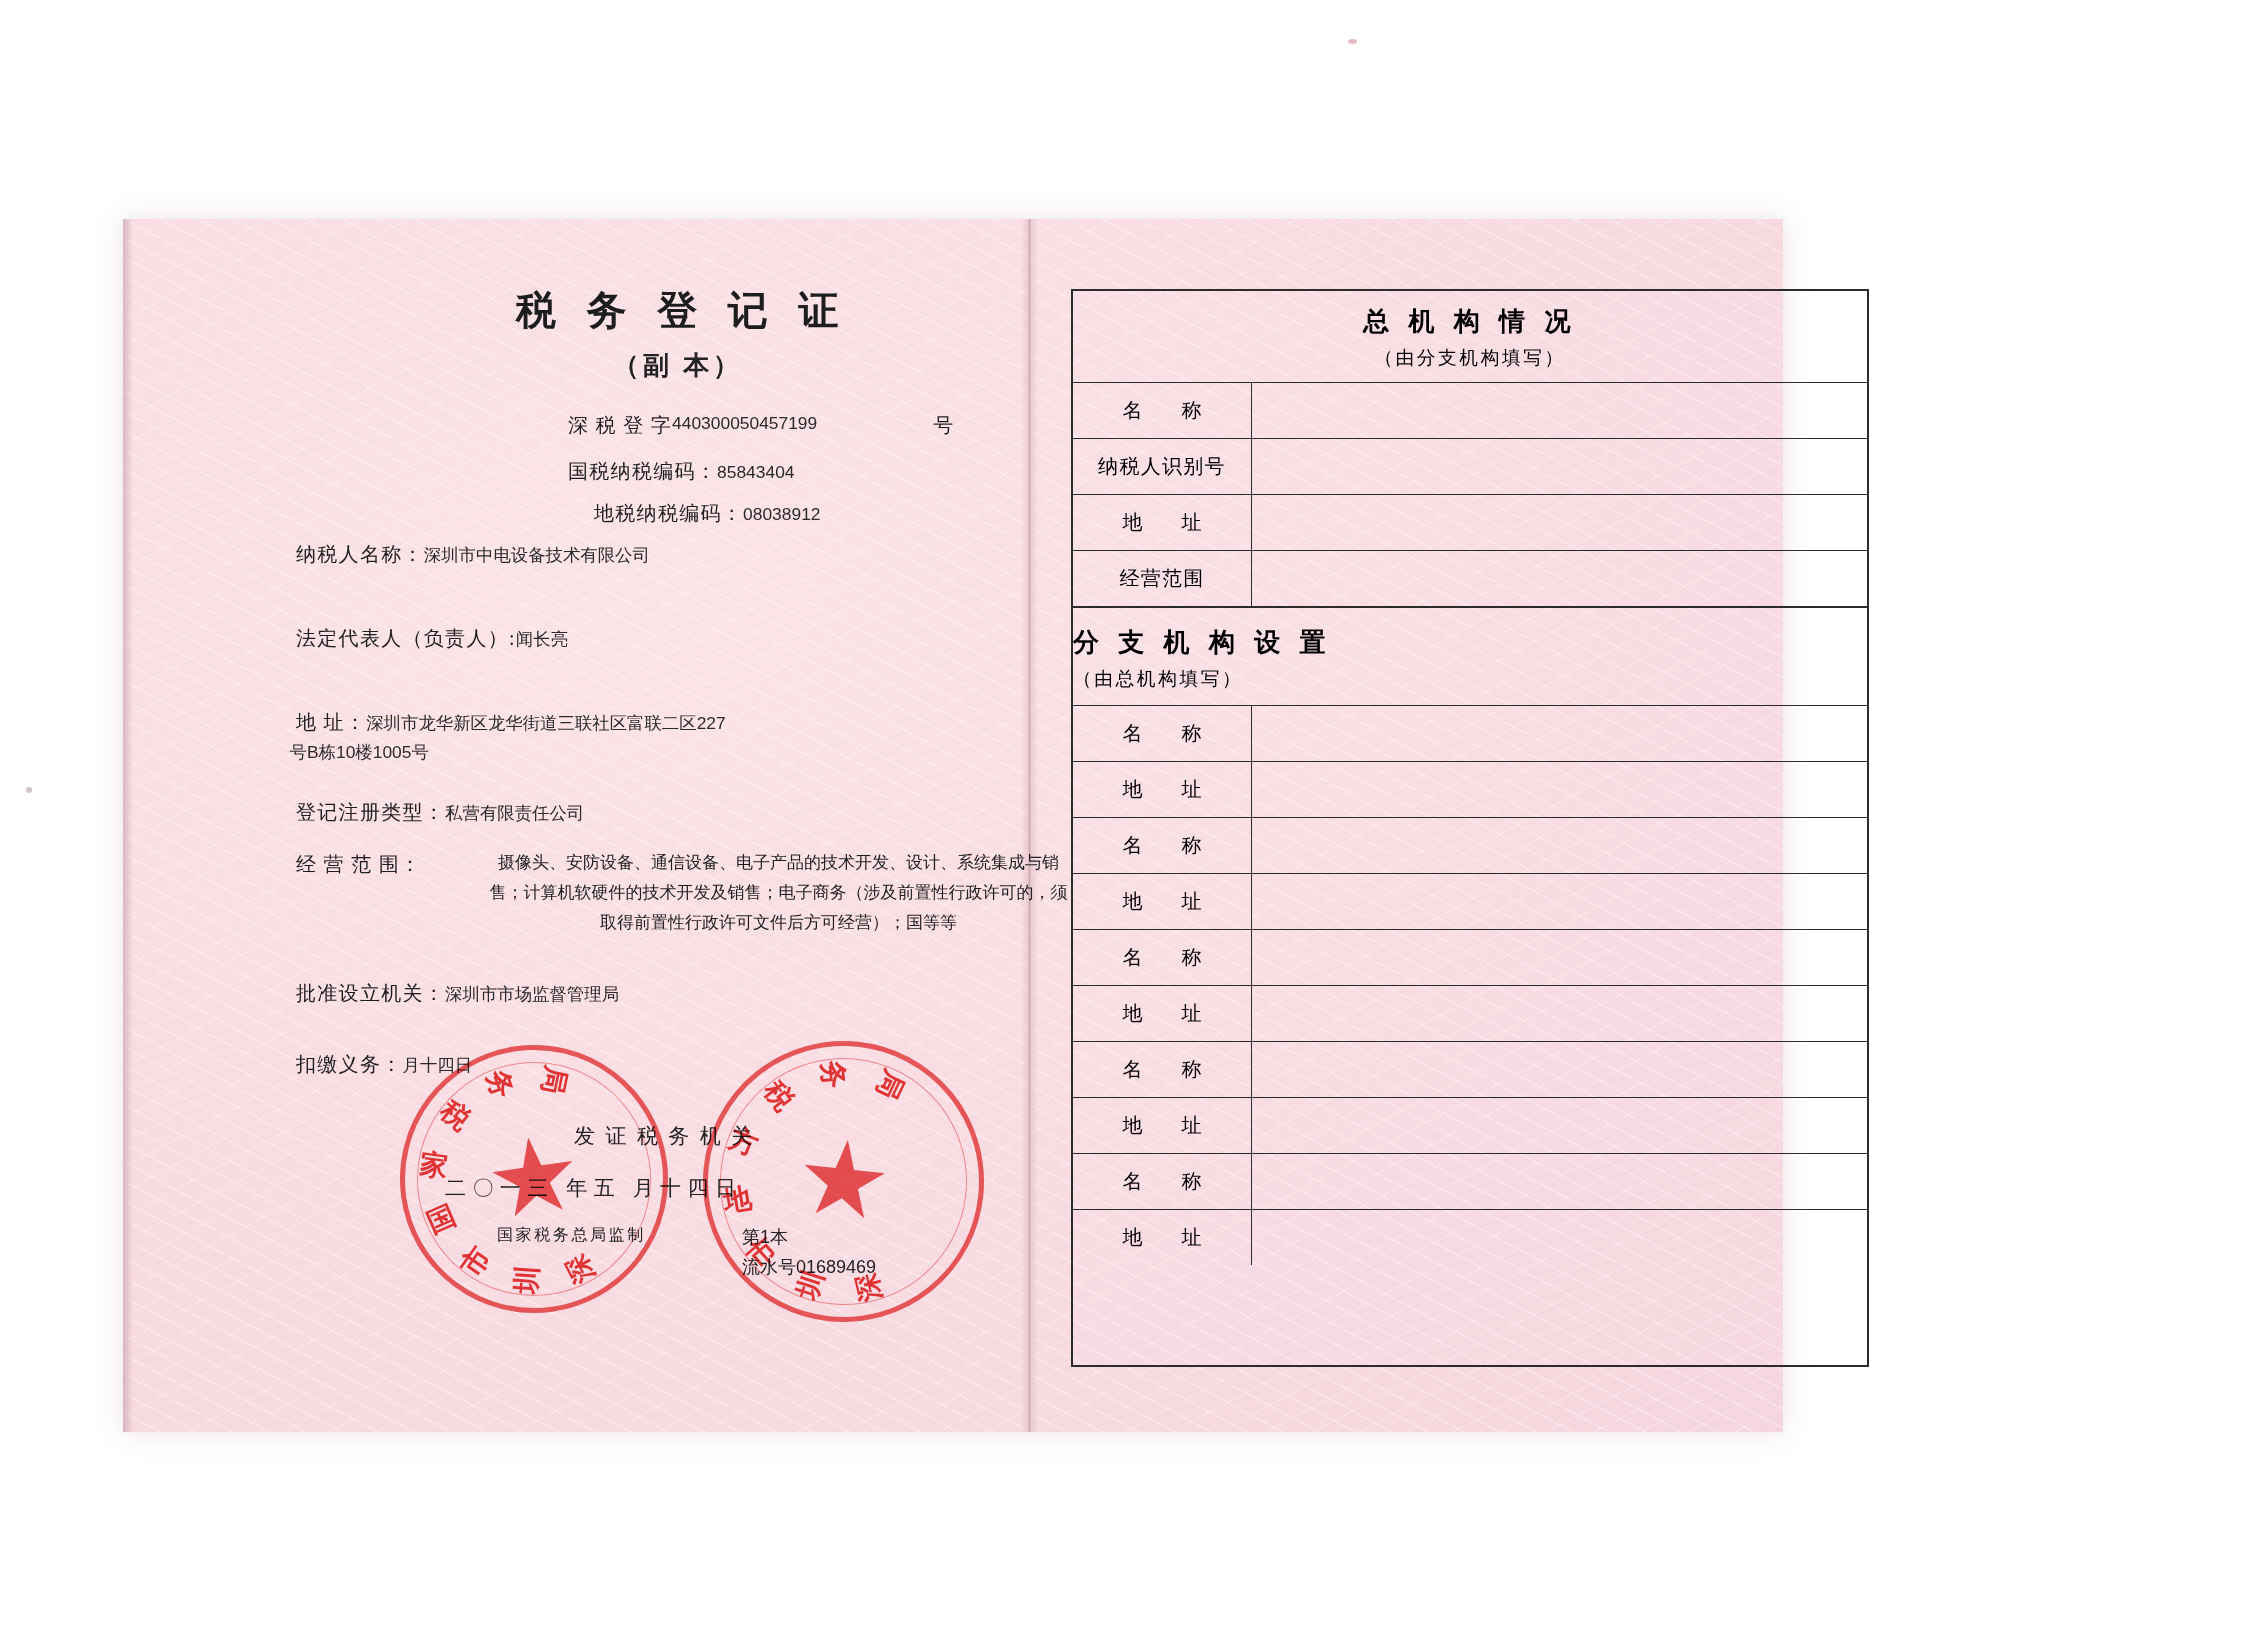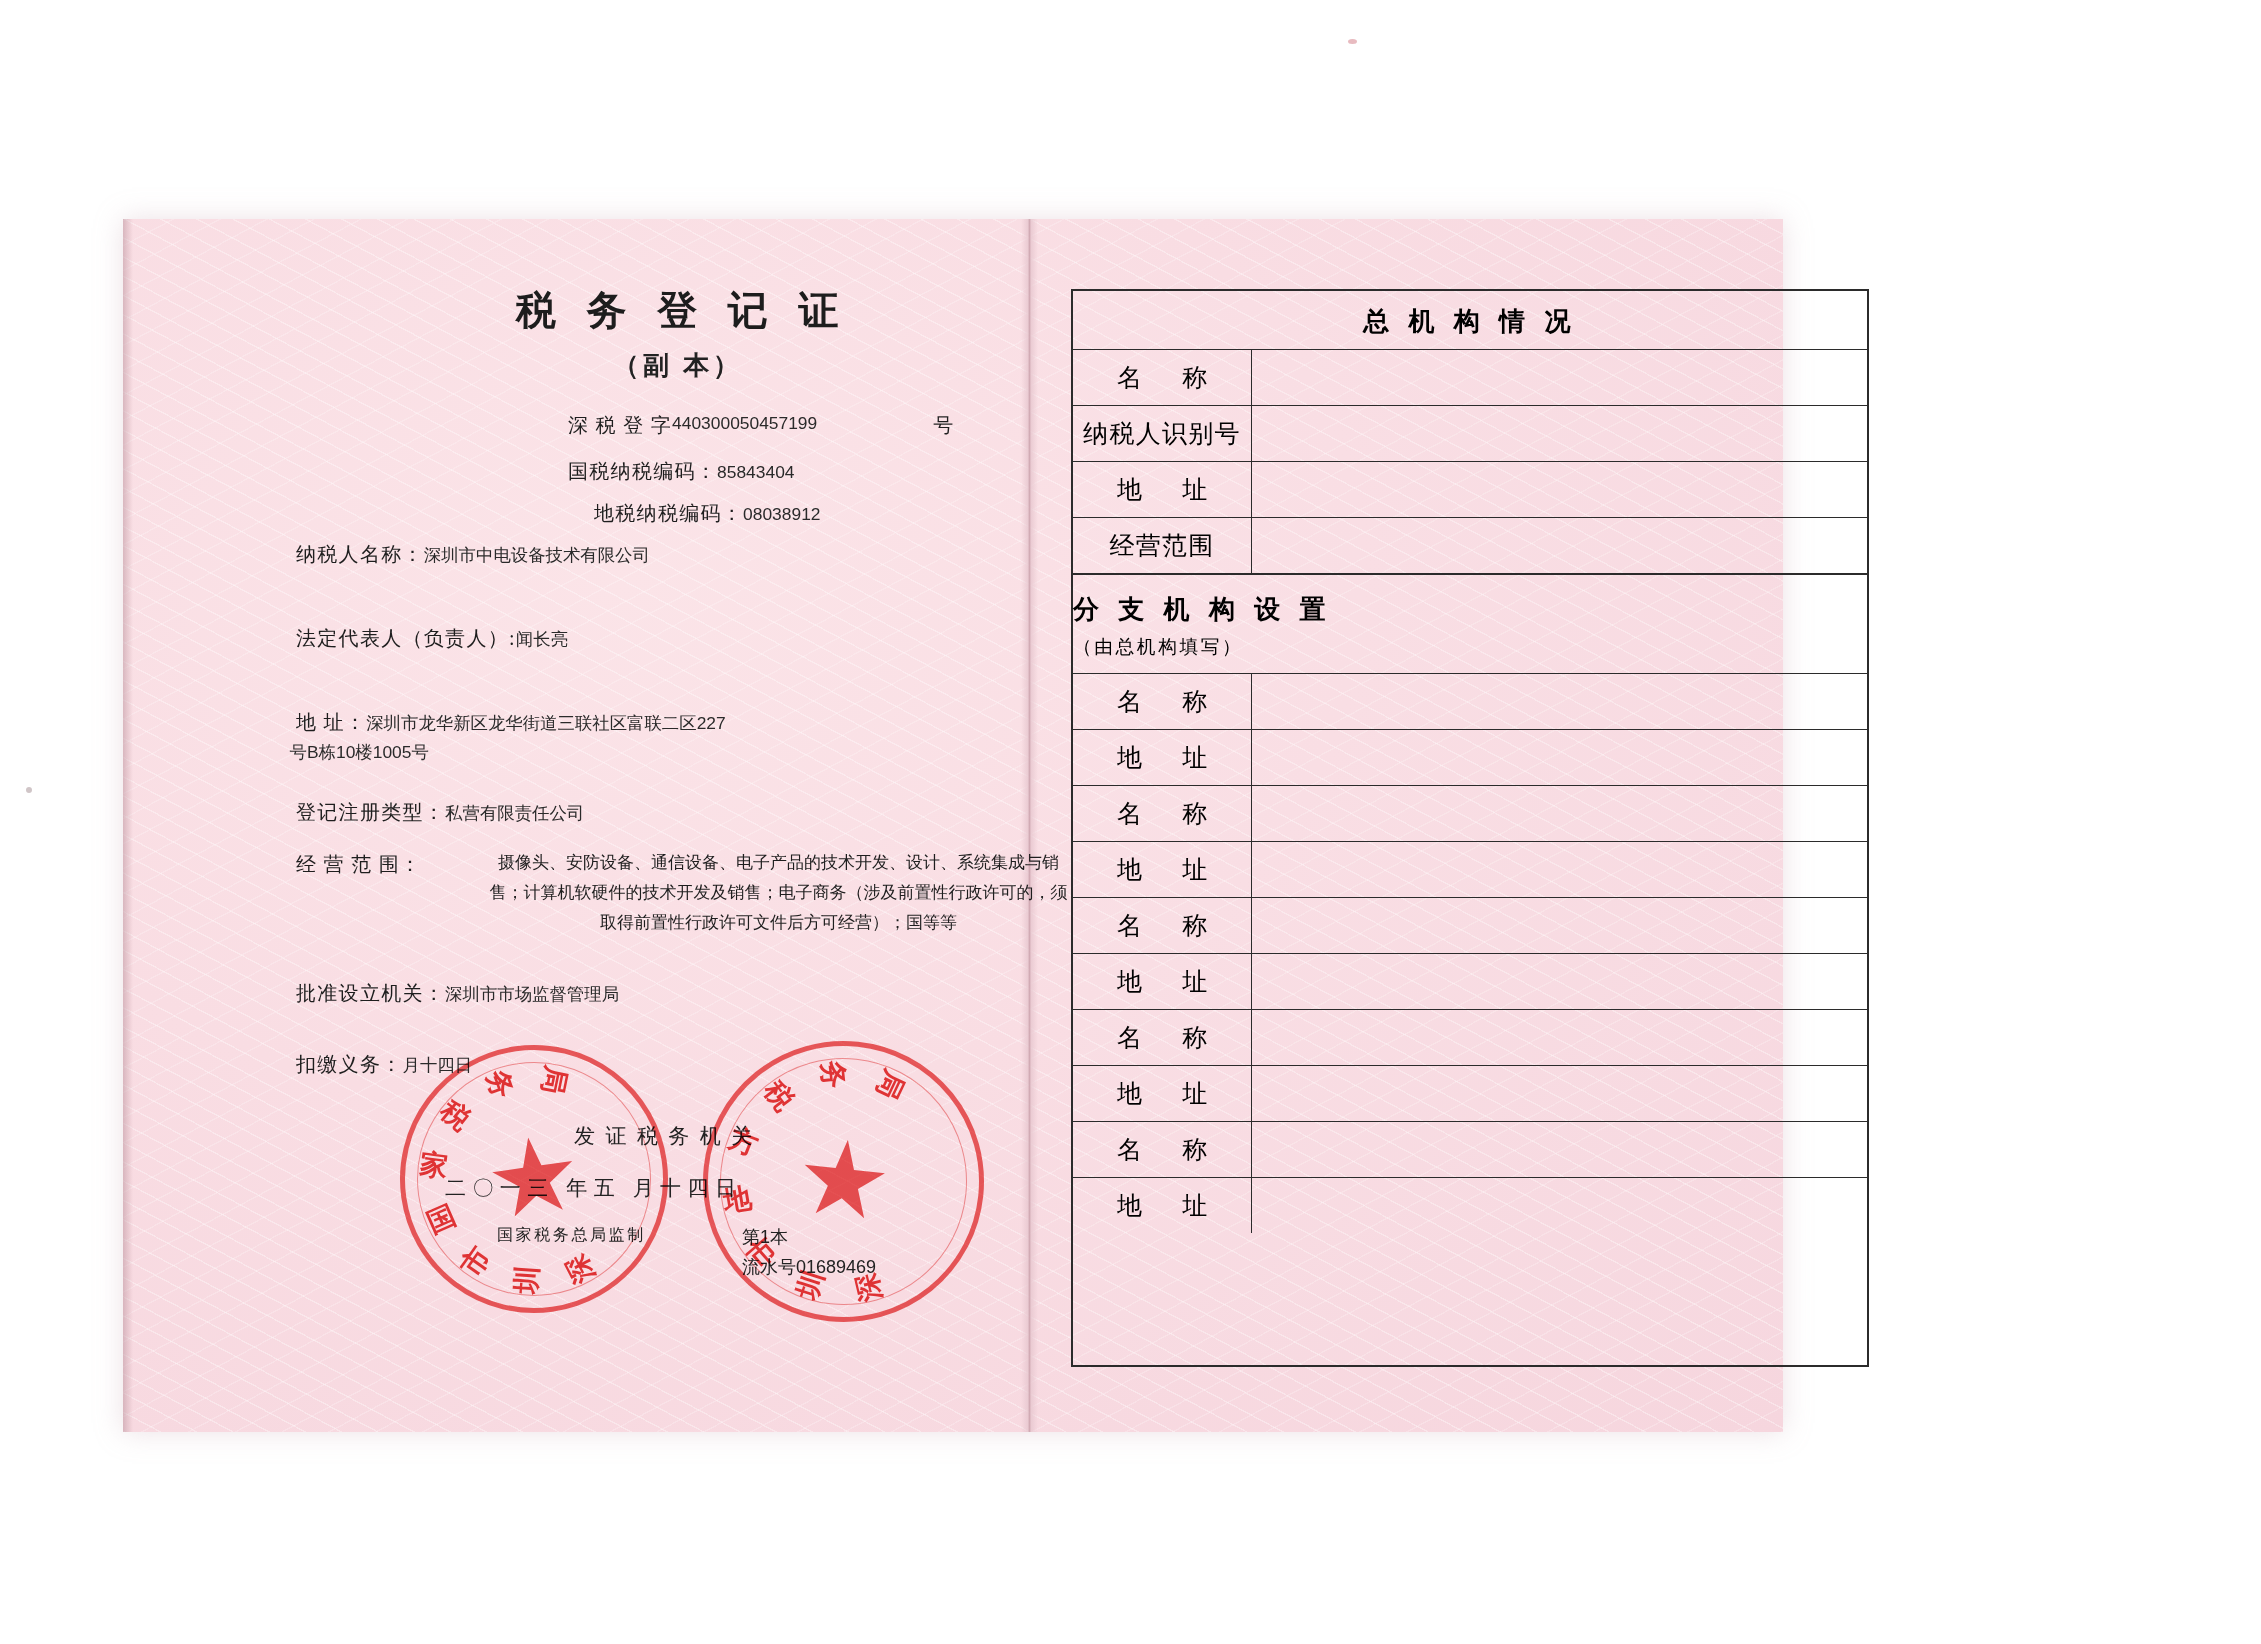--- a/index.html
+++ b/index.html
@@ -189,21 +189,21 @@
     border-bottom: 1.9px solid #2b2b2b;
   }
   .trow:last-child { border-bottom: none; }
   .tcell-label {
     width: 179px;
     min-height: 55px;
     border-right: 1.9px solid #2b2b2b;
     display: flex;
     align-items: center;
     justify-content: center;
-    font-size: 25px;
+    font-size: 20px;
     letter-spacing: 1.3px;
     box-sizing: border-box;
   }
   .tcell-label.spaced { letter-spacing: 17px; text-indent: 17px; }
   .tcell-value { flex: 1; min-height: 55px; }
   .hdr-block2 {
     text-align: left;
     padding: 17px 0 13px 0;
     border-bottom: 1.9px solid #2b2b2b;
     border-top: 1.9px solid #2b2b2b;
@@ -301,20 +301,21 @@
           <span style="transform: rotate(-11.875deg) translate(0px, -108px) rotate(90deg) translate(-50%, -50%); color: rgb(226, 30, 30);">务</span>
           <span style="transform: rotate(19.375deg) translate(0px, -108px) rotate(90deg) translate(-50%, -50%); color: rgb(226, 30, 30);">局</span>
         </div>
     </div>
   </div>
 
   <div id="right-panel">
 
     <div class="hdr-block">
       <div class="hdr-main">总 机 构 情 况</div>
+      <div class="hdr-sub">（由分支机构填写）</div>
     </div>
 
     <div class="trow">
       <div class="tcell-label spaced">名      称</div>
       <div class="tcell-value"></div>
     </div>
     <div class="trow">
       <div class="tcell-label">纳税人识别号</div>
       <div class="tcell-value"></div>
     </div>

